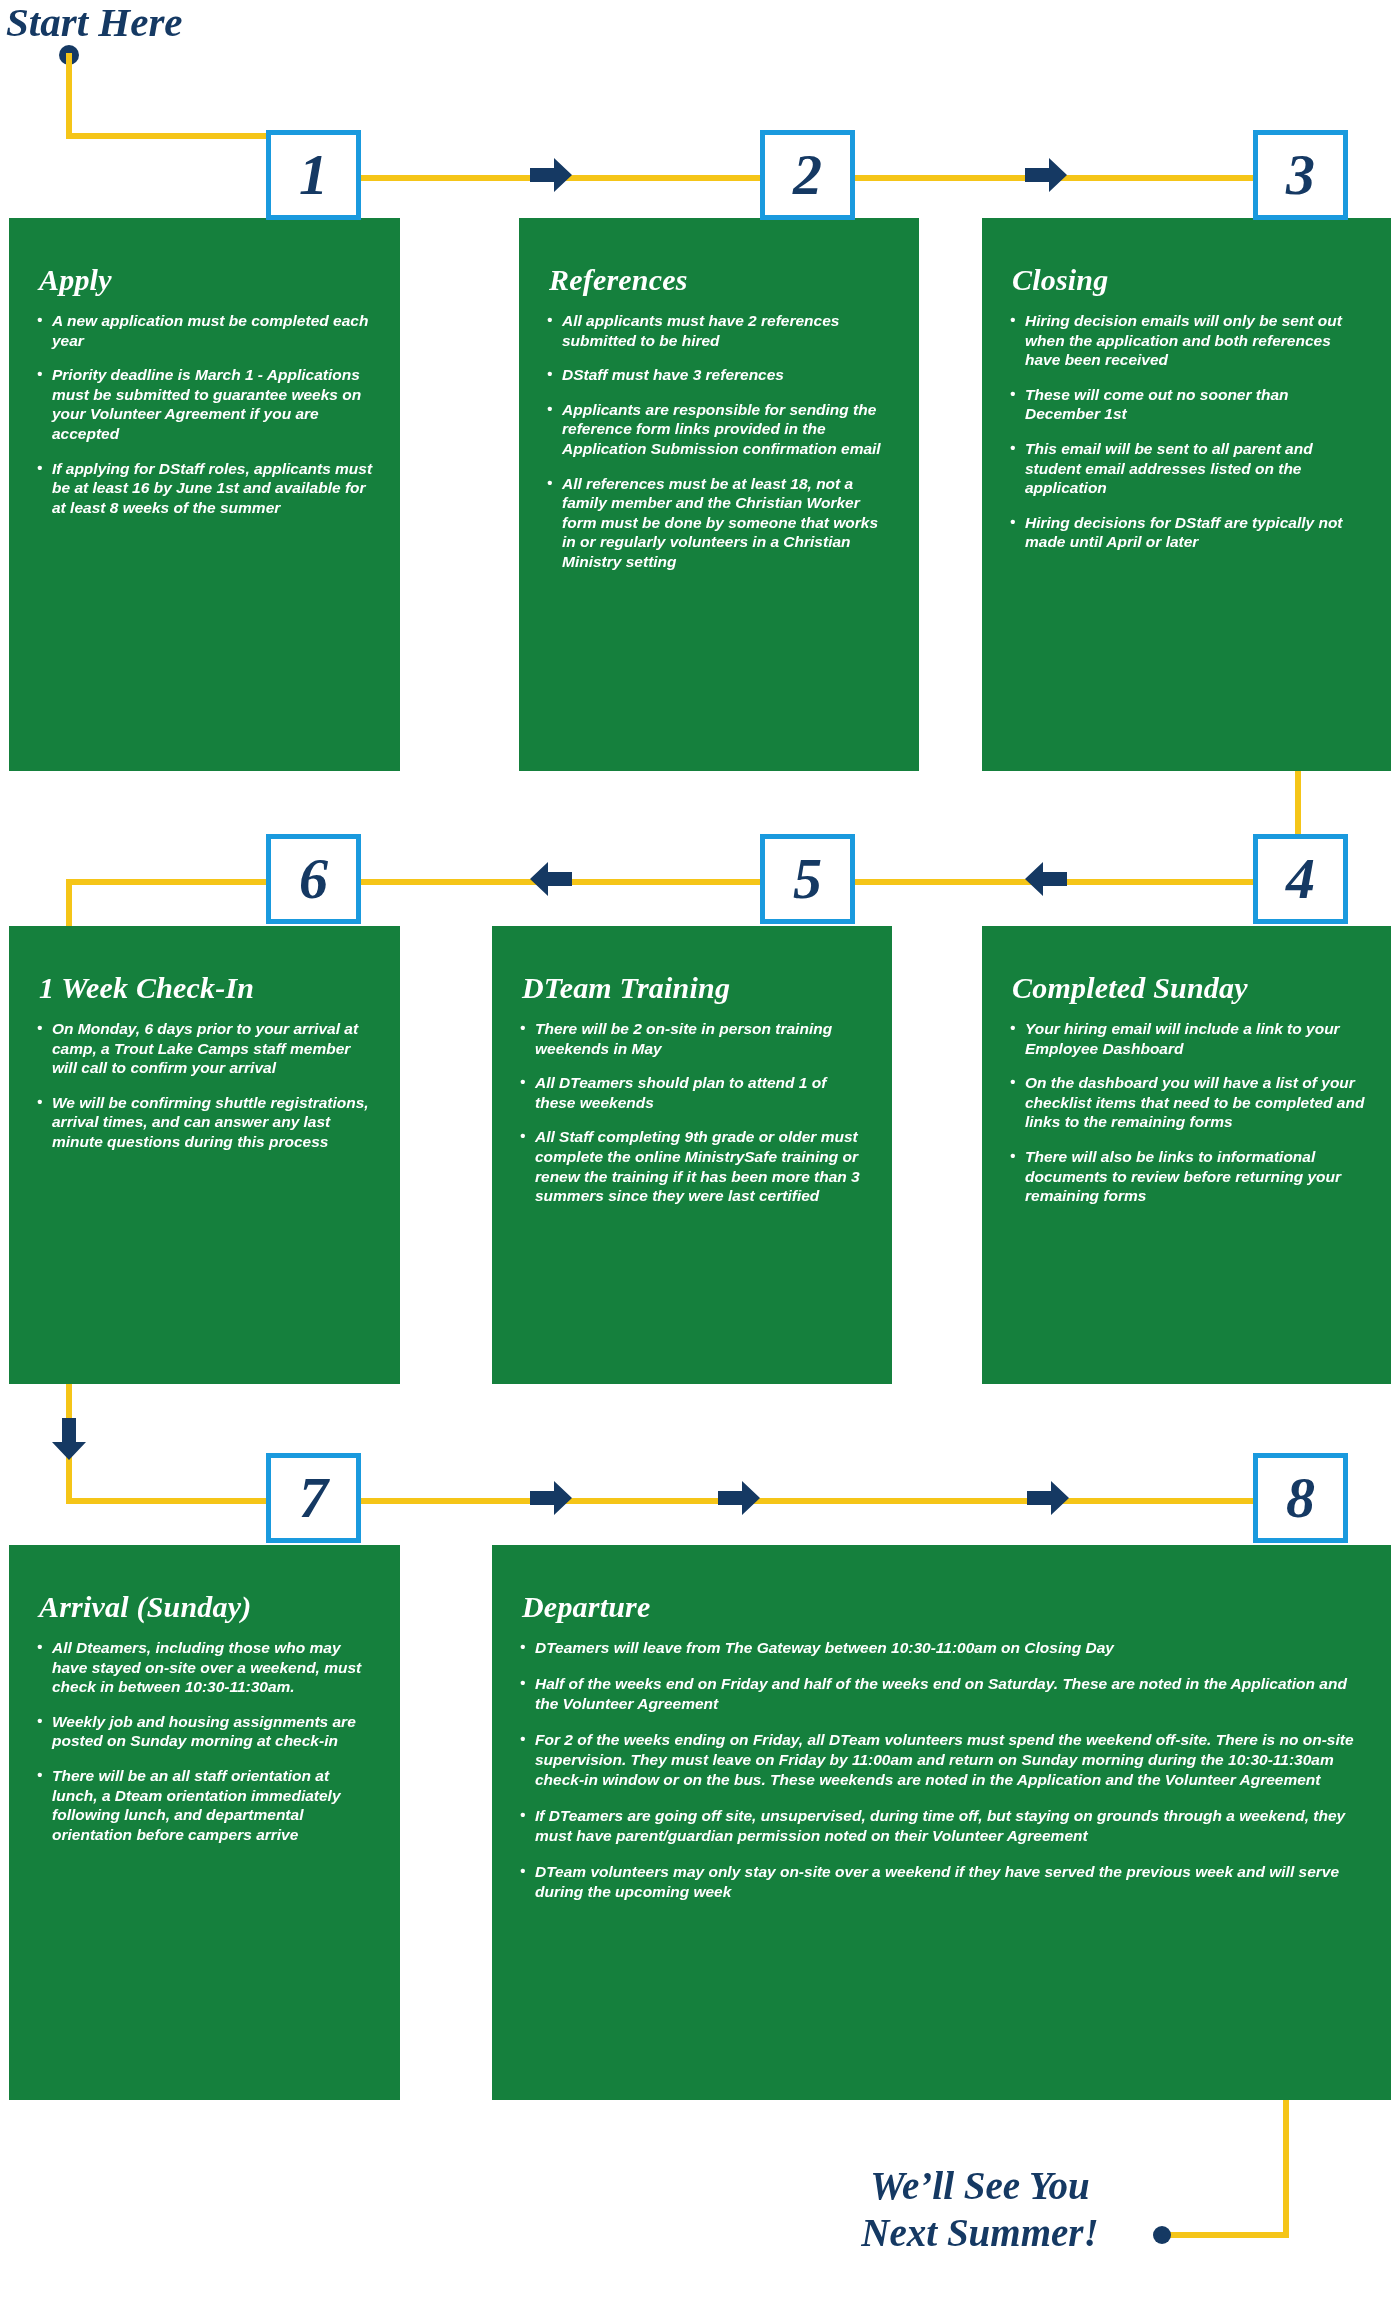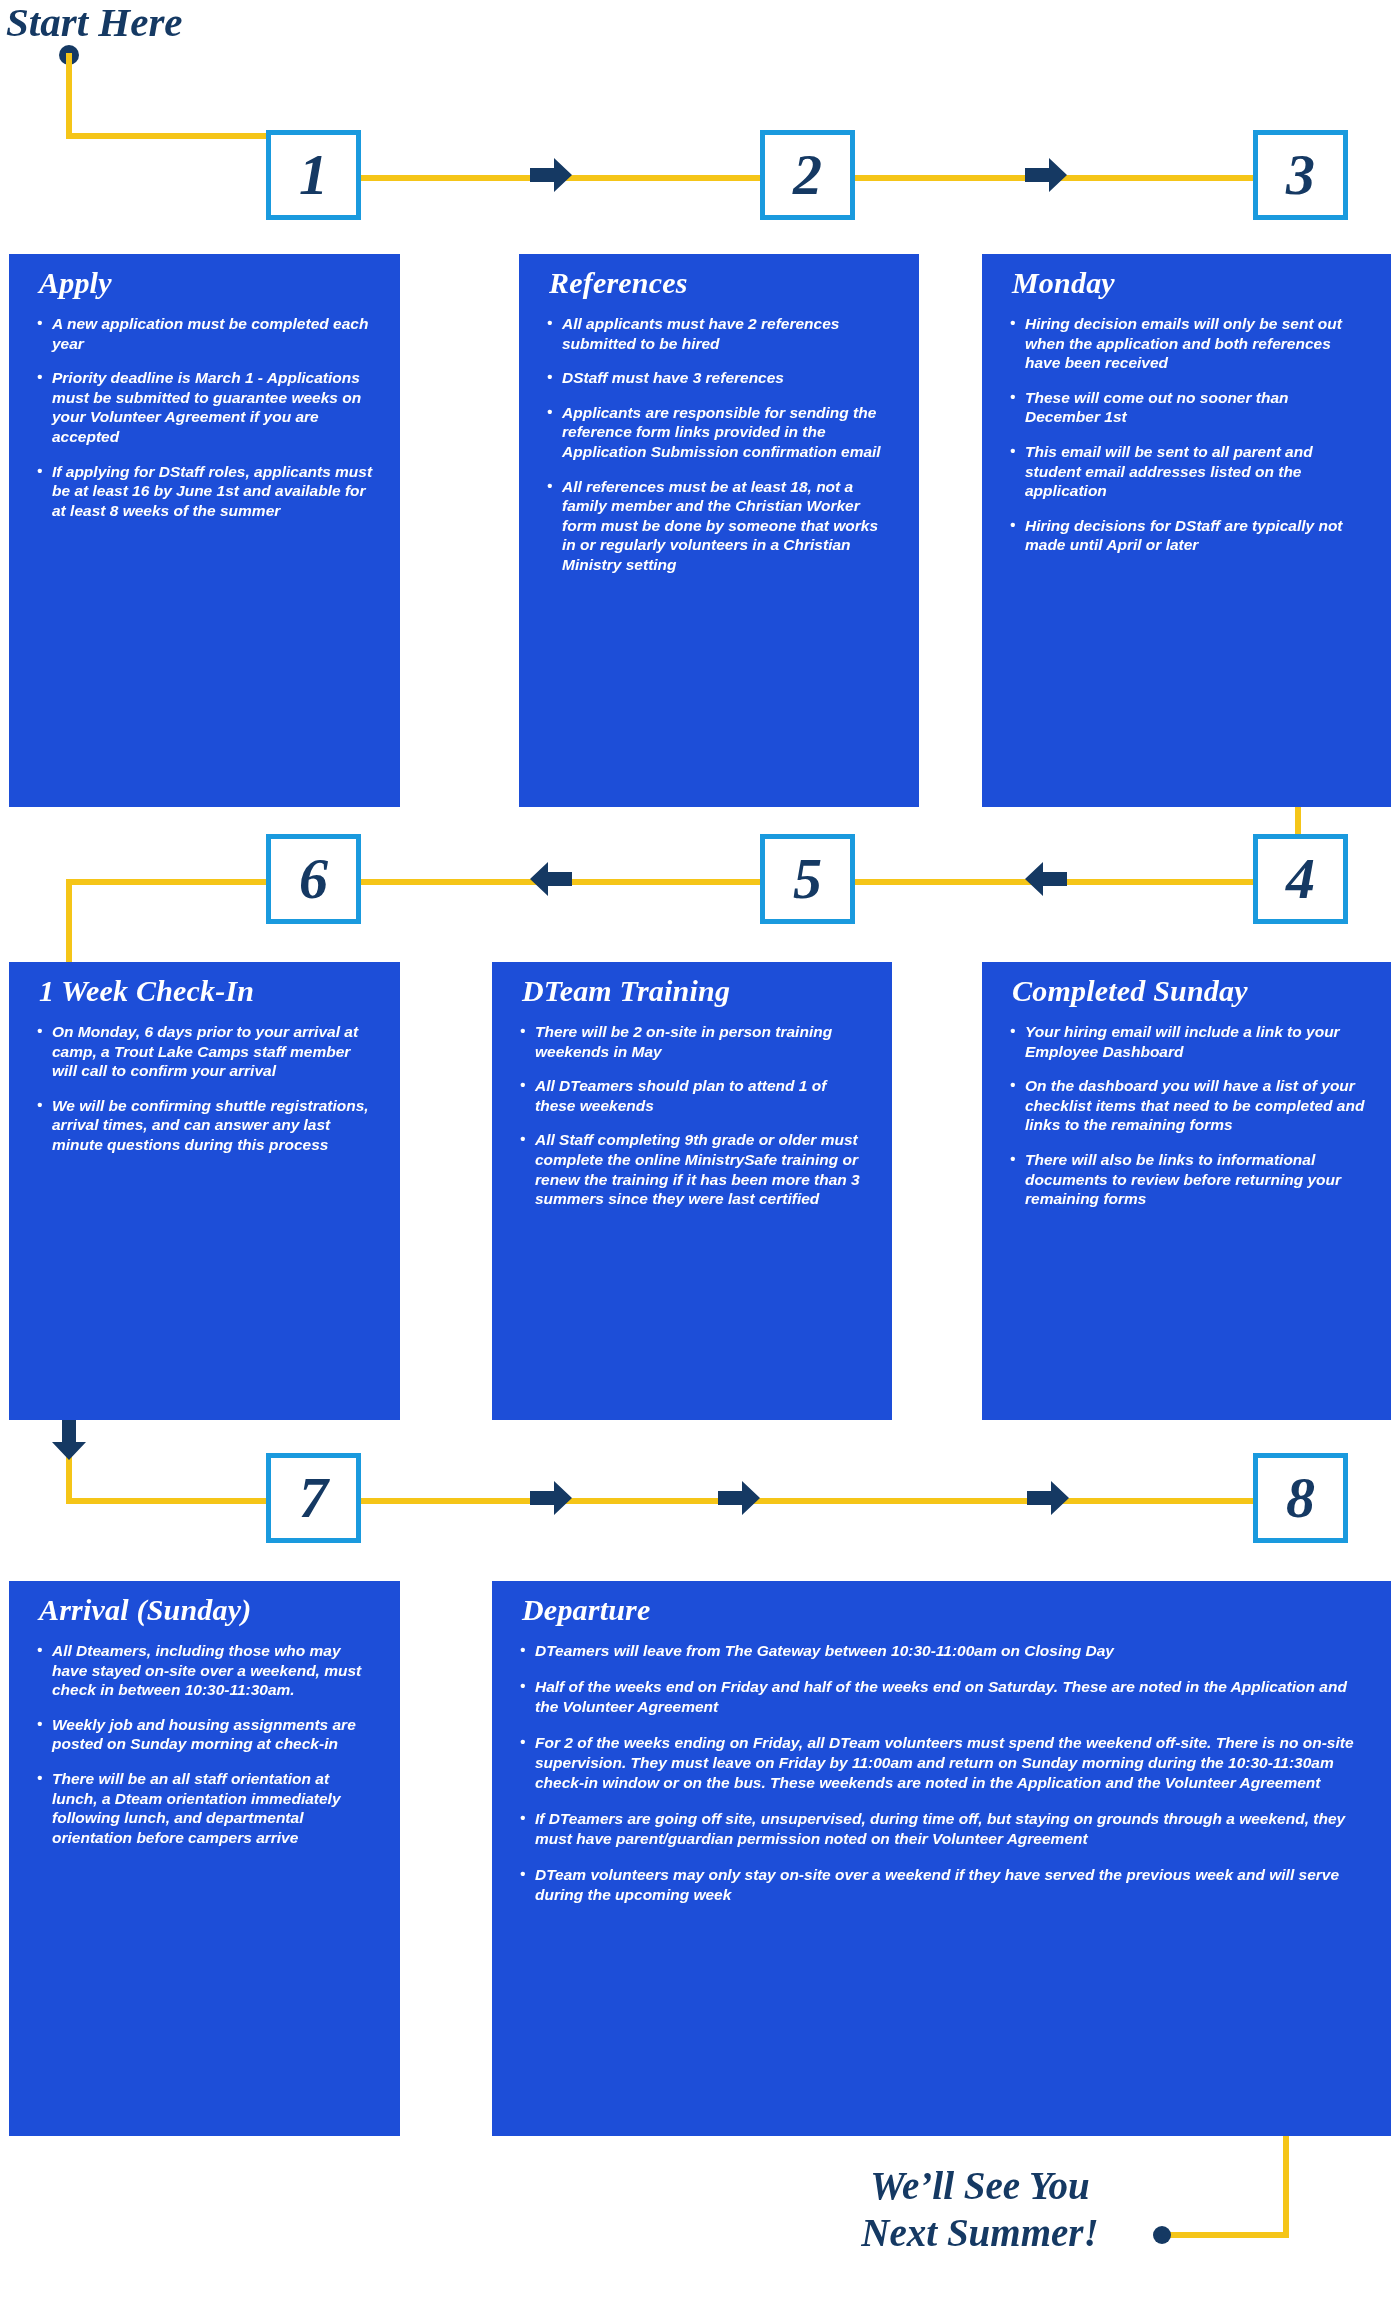--- a/index.html
+++ b/index.html
@@ -72,25 +72,24 @@
     font-family: "Liberation Serif", serif;
     font-weight: bold;
     font-size: 58px;
     line-height: 58px;
     color: #153963;
   }
 
   
   .card {
     position: absolute;
-    background: #1d4ed8;
+    background: #15803d;
     color: #ffffff;
     z-index: 4;
-    padding: 12px 26px 20px 26px;
-    margin-top: 36px;
+    padding: 45px 26px 20px 26px;
   }
   .card h2 {
     font-family: "Liberation Serif", serif;
     font-weight: bold;
     font-size: 30px;
     line-height: 34px;
     color: #ffffff;
     margin: 0 0 14px 4px;
     letter-spacing: 0.2px;
   }
@@ -164,21 +163,21 @@
     <h2>References</h2>
     <ul>
       <li>All applicants must have 2 references submitted to be hired</li>
       <li>DStaff must have 3 references</li>
       <li>Applicants are responsible for sending the reference form links provided in the Application Submission confirmation email</li>
       <li>All references must be at least 18, not a family member and the Christian Worker form must be done by someone that works in or regularly volunteers in a Christian Ministry setting</li>
     </ul>
   </div>
 
   <div class="card" style="left:982px; top:218px; width:409px; height:553px;">
-    <h2>Monday</h2>
+    <h2>Closing</h2>
     <ul>
       <li>Hiring decision emails will only be sent out when the application and both references have been received</li>
       <li>These will come out no sooner than December 1st</li>
       <li>This email will be sent to all parent and student email addresses listed on the application</li>
       <li>Hiring decisions for DStaff are typically not made until April or later</li>
     </ul>
   </div>
 
   <div class="vline" style="left:1295px; top:771px; height:110px;"></div>
 

